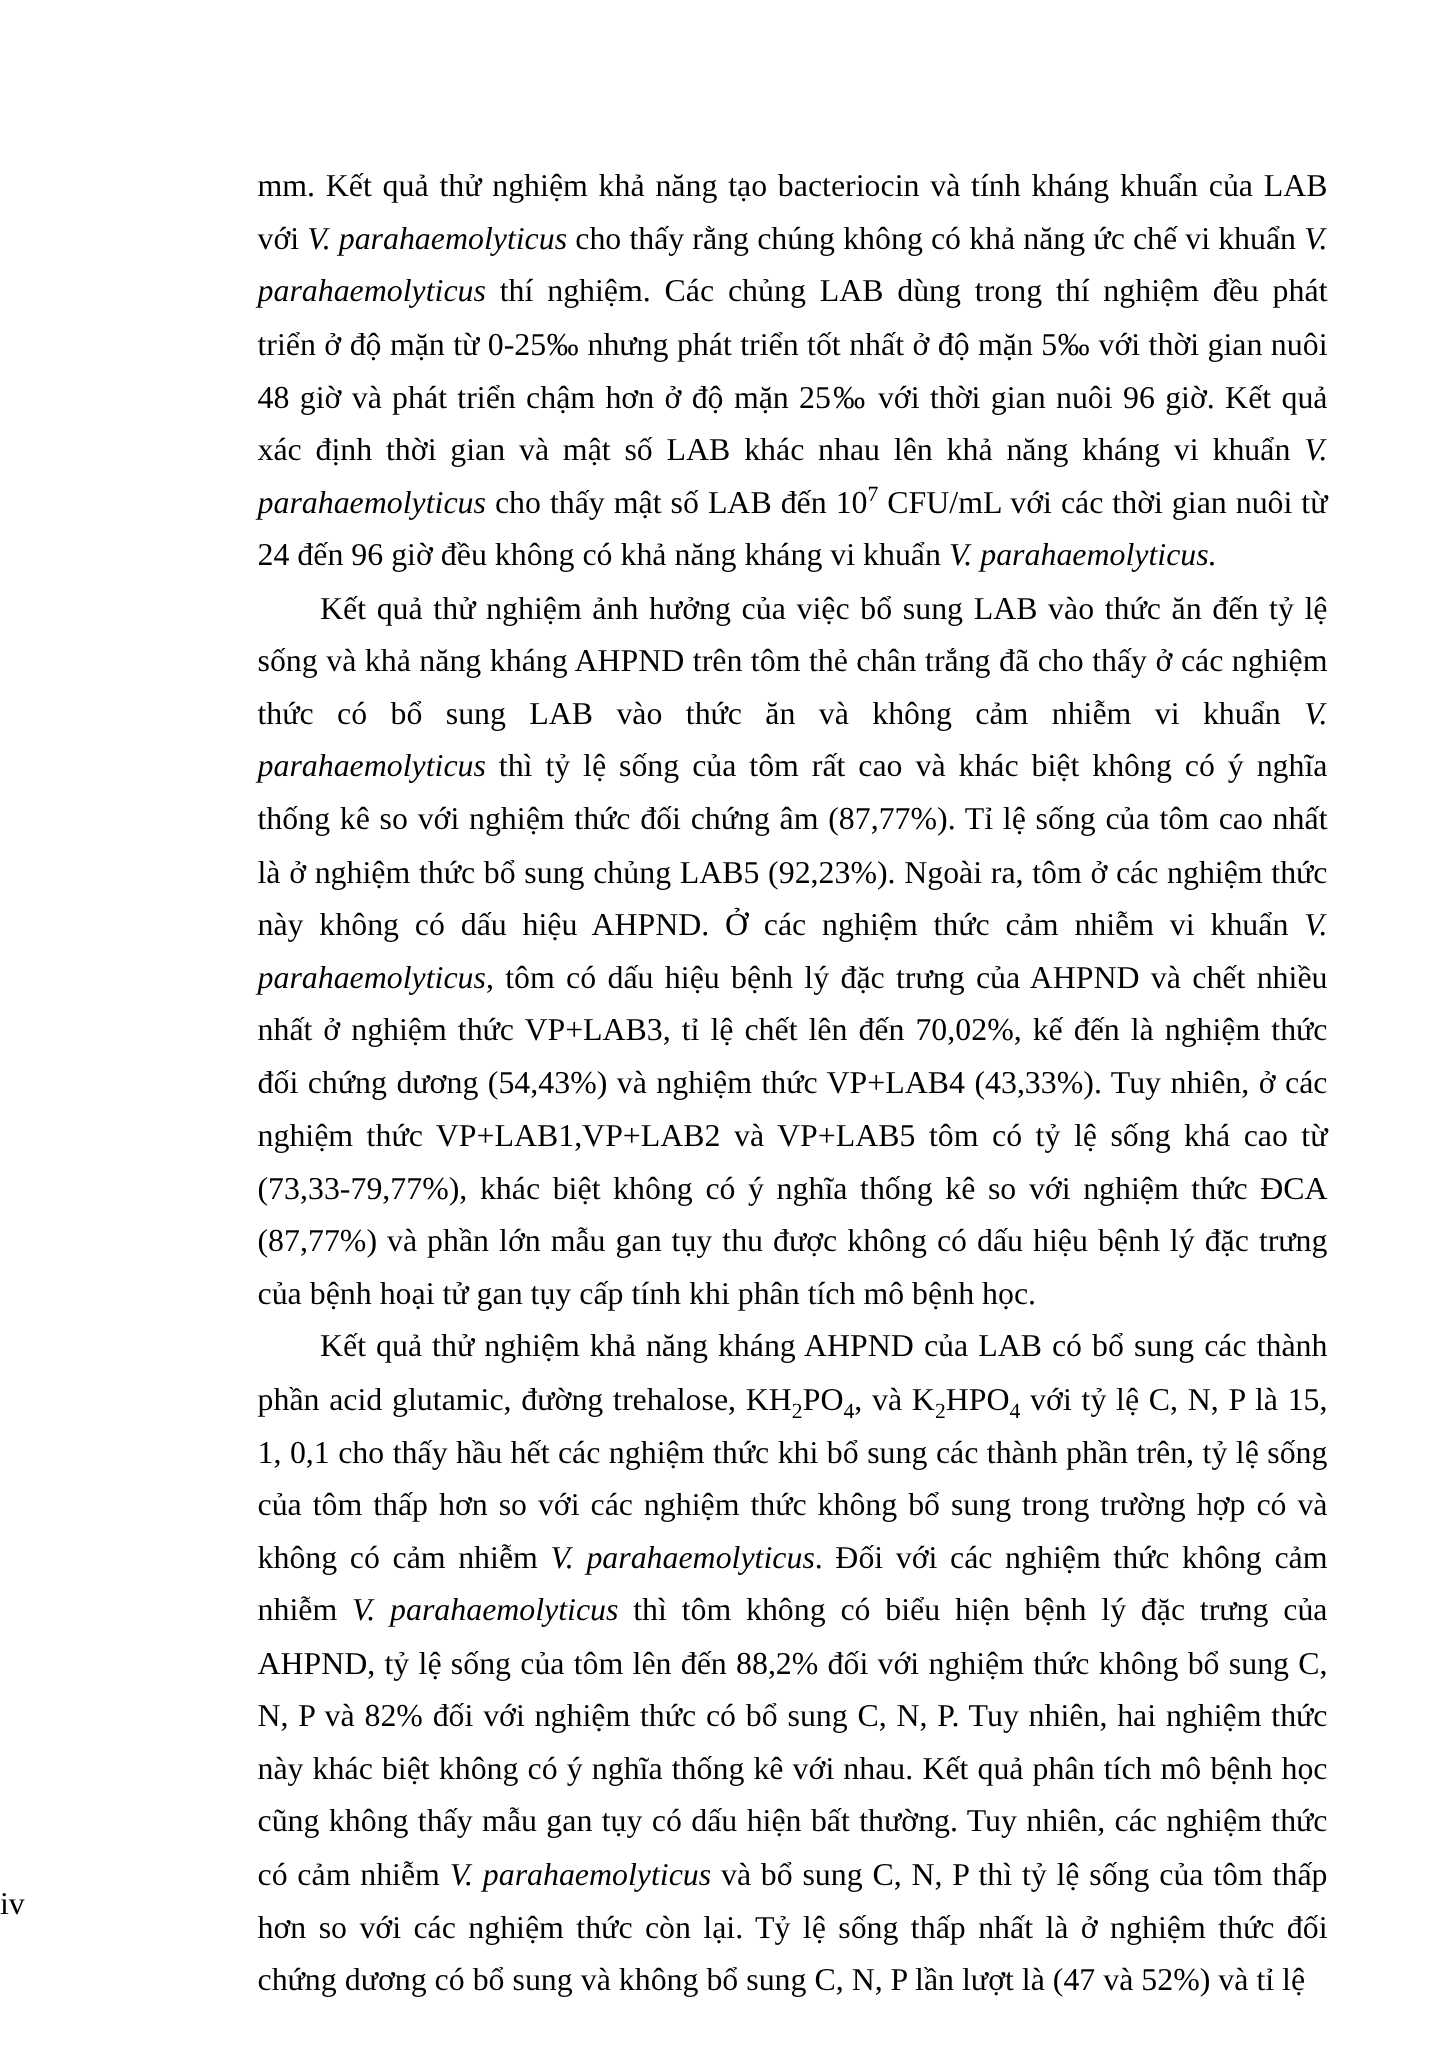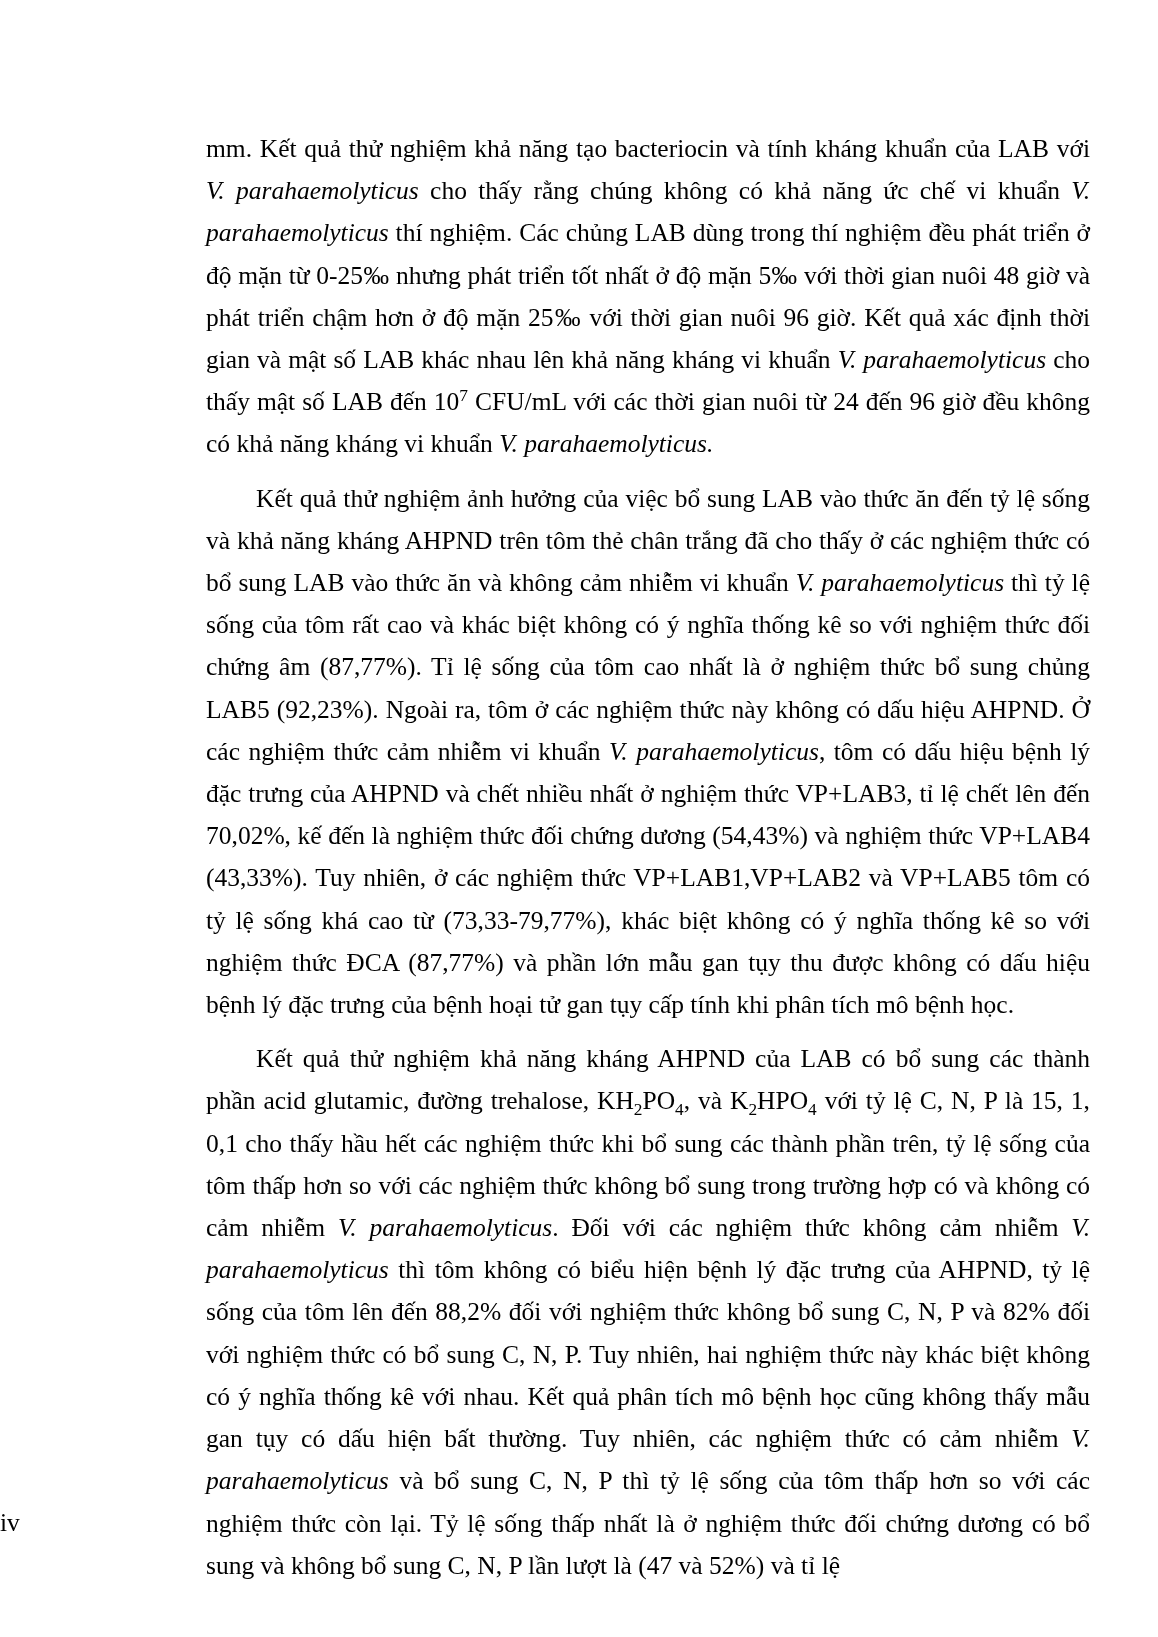--- a/index.html
+++ b/index.html
@@ -15,37 +15,37 @@
     position: relative;
     overflow: hidden;
   }
   .page {
     position: absolute;
     left: 0;
     top: 0;
     width: 1158px;
     height: 1235px;
     box-sizing: border-box;
-    padding: 128px 68px 0 206px;
+    padding: 128px 96px 0 206px;
   }
   .body-text {
     font-size: 25.5px;
     line-height: 42.2px;
     text-align: justify;
     text-justify: inter-word;
   }
   .body-text p {
     margin: 0;
     text-indent: 0;
   }
   .body-text p.indent {
     text-indent: 50px;
   }
   .body-text p + p {
-    margin-top: 12px;
+    margin-top: 0;
   }
   i, .it {
     font-style: italic;
   }
   sup {
     font-size: 0.68em;
     vertical-align: super;
     line-height: 0;
   }
   sub {

